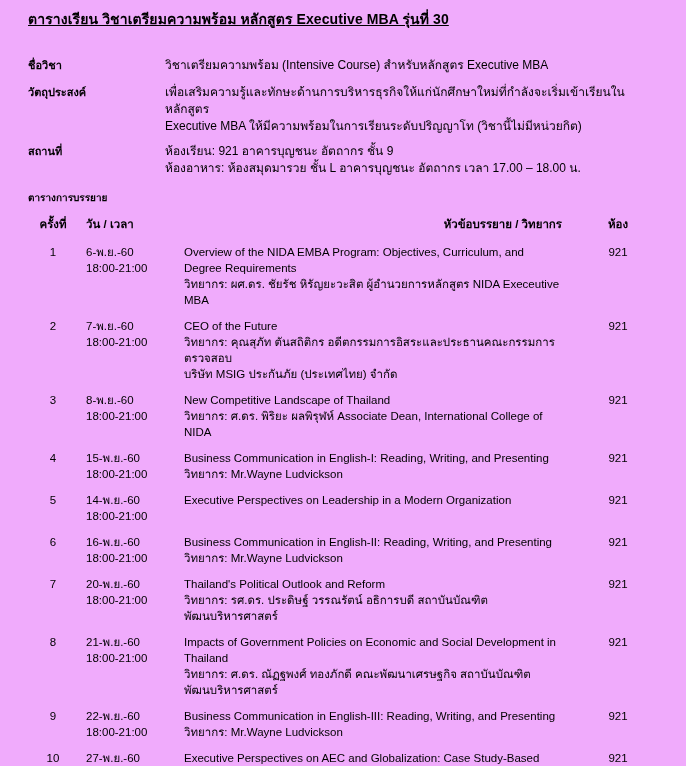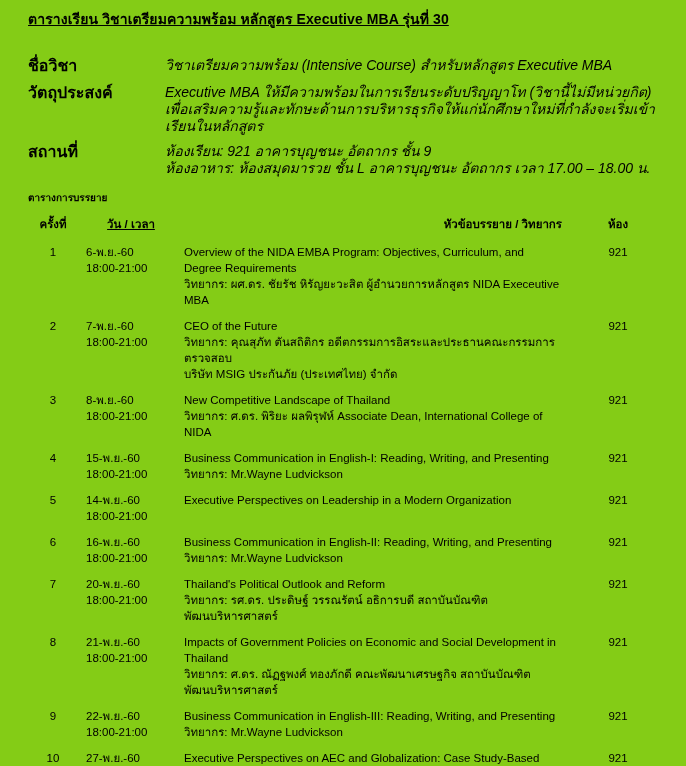--- a/index.html
+++ b/index.html
@@ -9,62 +9,61 @@
     color: #000000;
     font-family: "Liberation Sans", "DejaVu Sans", sans-serif;
   }
   .page {
     position: relative;
     width: 686px;
     height: 766px;
     overflow: hidden;
     box-sizing: border-box;
     padding: 8px 20px 0 28px;
-    background: #84cc16;
+    background: #f0abfc;
   }
   .doc-title {
     font-size: 14px;
     font-weight: bold;
     text-decoration: underline;
     margin: 0 0 27px 0;
     letter-spacing: 0.1px;
   }
   .info-row {
     display: grid;
     grid-template-columns: 137px 1fr;
     align-items: start;
   }
   .info-label {
     font-weight: bold;
-    font-size: 16px;
+    font-size: 11px;
     line-height: 17px;
   }
   .info-value, .info-line {
-    font-size: 14px;
+    font-size: 12px;
     line-height: 17px;
-    font-style: italic;
   }
   .mb10 { margin-bottom: 10px; }
   .mb8  { margin-bottom: 8px; }
   .loc-line2 { margin-top: 0; }
   .section-heading {
     font-weight: bold;
     font-size: 10px;
     margin: 13px 0 11px 0;
   }
   .sched-header, .trow {
     display: grid;
     grid-template-columns: 50px 90px 1fr 96px;
     column-gap: 8px;
     font-size: 11.5px;
     line-height: 16px;
   }
   .sched-header { font-weight: bold; margin-bottom: 12px; }
   .h-no   { text-align: center; }
-  .h-dt   { text-align: center; text-decoration: underline; }
+  .h-dt   { text-align: left; }
   .h-topic{ text-align: right; padding-left: 0px; }
   .h-room { text-align: center; }
   .trow { margin-bottom: 10px; }
   .c-no   { text-align: center; }
   .c-dt   { text-align: left; }
   .c-room { text-align: center; }
   .topic  { }
   .speaker { }
 </style>
 </head>
@@ -75,22 +74,22 @@
   <h1 class="doc-title">ตารางเรียน วิชาเตรียมความพร้อม หลักสูตร Executive MBA รุ่นที่ 30</h1>
 
   <div class="info-row mb10">
     <div class="info-label">ชื่อวิชา</div>
     <div class="info-value">วิชาเตรียมความพร้อม (Intensive Course) สำหรับหลักสูตร Executive MBA</div>
   </div>
 
   <div class="info-row mb8">
     <div class="info-label">วัตถุประสงค์</div>
     <div>
+      <div class="info-line">เพื่อเสริมความรู้และทักษะด้านการบริหารธุรกิจให้แก่นักศึกษาใหม่ที่กำลังจะเริ่มเข้าเรียนในหลักสูตร</div>
       <div class="info-line">Executive MBA ให้มีความพร้อมในการเรียนระดับปริญญาโท (วิชานี้ไม่มีหน่วยกิต)</div>
-      <div class="info-line">เพื่อเสริมความรู้และทักษะด้านการบริหารธุรกิจให้แก่นักศึกษาใหม่ที่กำลังจะเริ่มเข้าเรียนในหลักสูตร</div>
     </div>
   </div>
 
   <div class="info-row">
     <div class="info-label">สถานที่</div>
     <div>
       <div class="info-line">ห้องเรียน:  921 อาคารบุญชนะ อัตถากร ชั้น 9</div>
       <div class="info-line loc-line2">ห้องอาหาร:  ห้องสมุดมารวย ชั้น L อาคารบุญชนะ อัตถากร เวลา 17.00 – 18.00 น.</div>
     </div>
   </div>

